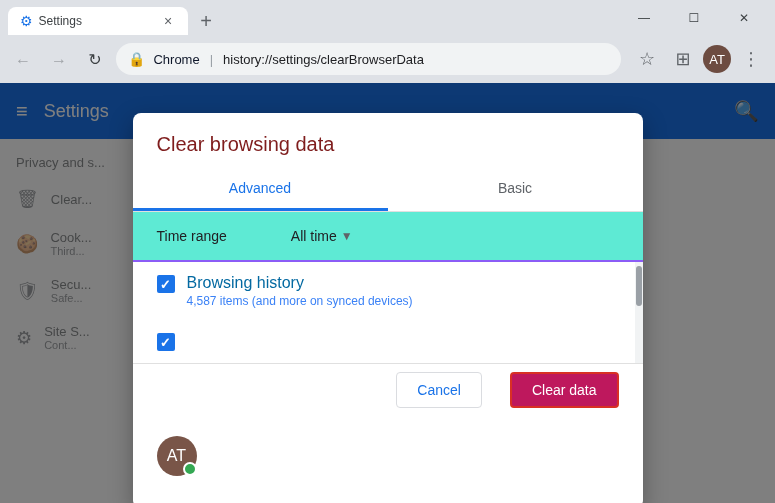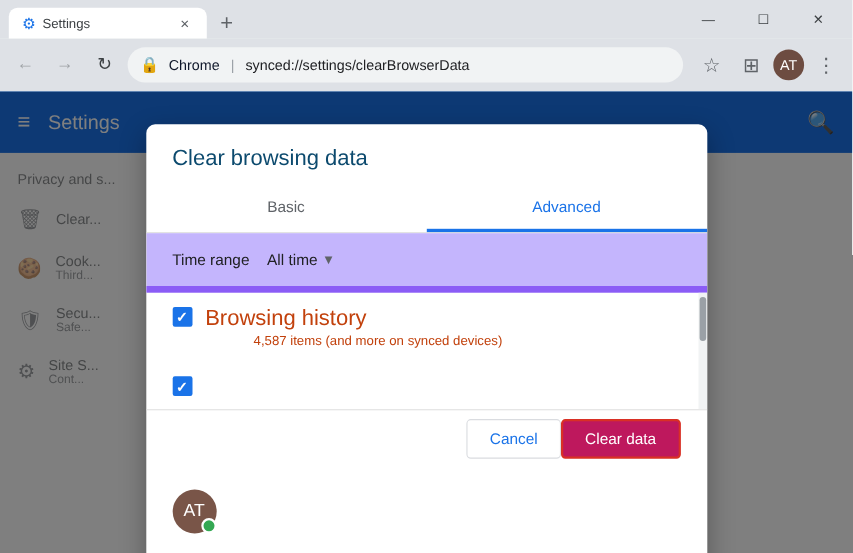--- a/index.html
+++ b/index.html
@@ -208,21 +208,21 @@
       background: #fff;
       border-radius: 8px;
       width: 510px;
       box-shadow: 0 8px 24px rgba(0,0,0,0.3);
       overflow: hidden;
       font-family: 'Segoe UI', Arial, sans-serif;
     }
     .dialog-header {
       padding: 20px 24px 12px;
       font-size: 20px;
-      color: #0c4a6e;
+      color: #7f1d1d;
       font-weight: 500;
     }
     .dialog-tabs {
       display: flex;
       border-bottom: 1px solid #e0e0e0;
       margin: 0;
     }
     .dialog-tab {
       flex: 1;
       padding: 12px;
@@ -238,34 +238,35 @@
       font-weight: 500;
     }
     .dialog-body {
       padding: 0;
     }
     .time-range-row {
       display: flex;
       align-items: flex-start;
       padding: 16px 24px;
       gap: 16px;
-      background: #c4b5fd;
-      border-bottom: 6px solid #8b5cf6;
+      background: #5eead4;
+      border-bottom: 2px solid #8b5cf6;
     }
     .time-range-label {
       font-size: 14px;
       color: #202124;
     }
     .time-range-select {
       display: flex;
       align-items: center;
       gap: 4px;
       font-size: 14px;
       color: #202124;
       cursor: pointer;
+      margin-left: 48px;
     }
     .select-arrow { color: #5f6368; font-size: 12px; }
 
     .scrollable-section {
       max-height: 130px;
       overflow: hidden;
       position: relative;
     }
     .scroll-track {
       position: absolute;
@@ -296,29 +297,28 @@
       border-radius: 2px;
       display: flex;
       align-items: center;
       justify-content: center;
       margin-top: 1px;
       flex-shrink: 0;
       cursor: pointer;
     }
     .checkbox-check { color: white; font-size: 13px; font-weight: bold; }
     .checkbox-text .main-text {
-      font-size: 20px;
-      color: #c2410c;
+      font-size: 16px;
+      color: #0369a1;
       font-weight: 500;
     }
     .checkbox-text .sub-text {
       font-size: 12px;
-      color: #c2410c;
+      color: #3b82f6;
       margin-top: 2px;
-      margin-left: 44px;
     }
     .dialog-footer {
       border-top: 1px solid #e0e0e0;
     }
     .user-row {
       display: flex;
       align-items: center;
       padding: 12px 24px;
       gap: 12px;
     }
@@ -359,21 +359,21 @@
     .notice-text {
       padding: 4px 24px 16px;
       font-size: 13px;
       color: #3c4043;
       line-height: 1.5;
     }
     .dialog-actions {
       display: flex;
       justify-content: flex-end;
       padding: 8px 24px 16px;
-      gap: 0;
+      gap: 28px;
     }
     .btn {
       padding: 8px 20px;
       border-radius: 4px;
       font-size: 14px;
       font-weight: 500;
       cursor: pointer;
       border: 1px solid #dadce0;
     }
     .btn-cancel {
@@ -407,21 +407,21 @@
 </div>
 
 <div class="address-bar">
   <div class="nav-btn disabled">←</div>
   <div class="nav-btn disabled">→</div>
   <div class="nav-btn">↻</div>
   <div class="url-box">
     <span class="url-lock">🔒</span>
     <span class="url-site">Chrome</span>
     <span class="url-sep">|</span>
-    <span class="url-path">synced://settings/clearBrowserData</span>
+    <span class="url-path">history://settings/clearBrowserData</span>
   </div>
   <div class="address-actions">
     <div class="addr-action-btn">☆</div>
     <div class="addr-action-btn">⊞</div>
     <div class="avatar-btn">AT</div>
     <div class="addr-action-btn">⋮</div>
   </div>
 </div>
 
 <div class="settings-bg">
@@ -467,22 +467,22 @@
     </div>
     <div class="main-content"></div>
   </div>
 
   <div class="overlay">
     <div class="dialog">
 
       <div class="dialog-header">Clear browsing data</div>
 
       <div class="dialog-tabs">
+        <div class="dialog-tab active">Advanced</div>
         <div class="dialog-tab">Basic</div>
-        <div class="dialog-tab active">Advanced</div>
       </div>
 
       <div class="dialog-body">
 
         <div class="time-range-row">
           <span class="time-range-label">Time range</span>
           <div class="time-range-select">
             <span>All time</span>
             <span class="select-arrow">▼</span>
           </div>

